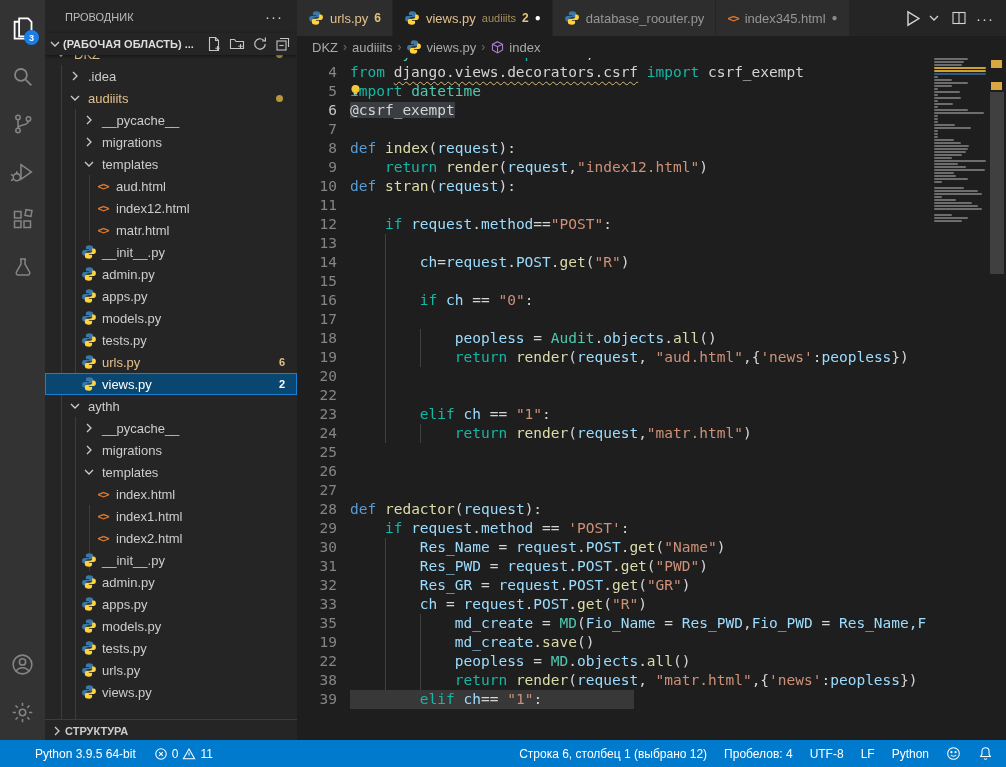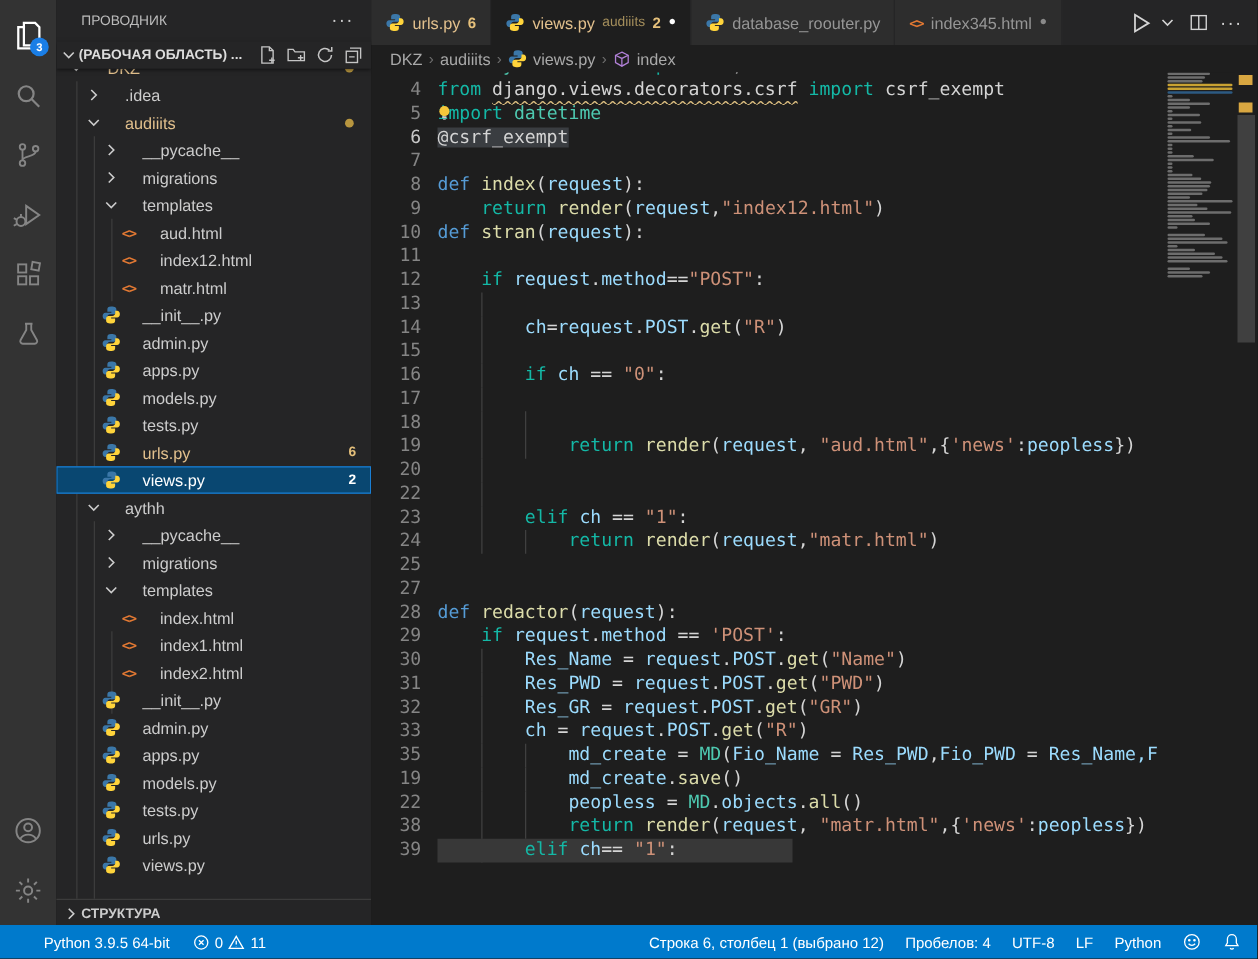--- a/index.html
+++ b/index.html
@@ -20,21 +20,21 @@
   .ws-header{height:22px;display:flex;align-items:center;font-weight:bold;font-size:11px;color:#dddddd;
              padding:0 6px 0 2px;background:#252526;position:relative;z-index:3;box-shadow:0 1px 3px rgba(0,0,0,.5);}
   .ws-header .chev{display:flex;width:16px;color:#ccc;}
   .ws-label{white-space:nowrap;overflow:hidden;}
   .ws-actions{margin-left:auto;display:flex;gap:7px;color:#c5c5c5;}
   .ws-actions span{display:flex;cursor:pointer;}
   .tree{position:relative;height:664px;overflow:hidden;font-size:13px;}
   .tree-row{height:22px;display:flex;align-items:center;box-sizing:border-box;position:relative;cursor:pointer;white-space:nowrap;}
   .tree-row .chev{width:16px;display:flex;flex:none;color:#cccccc;}
   .tree-row .ficon{width:16px;height:16px;flex:none;display:flex;align-items:center;justify-content:center;}
-  .tree-row .lbl{margin-left:17px;color:#cccccc;}
+  .tree-row .lbl{margin-left:5px;color:#cccccc;}
   .tree-row.yellow .lbl{color:#E2C08D;}
   .tree-row.selected{background:#094771;box-shadow:inset 0 0 0 1px #1a7fd4;}
   .tree-row.selected .lbl{color:#ffffff;}
   .row-badge{margin-left:auto;margin-right:12px;font-size:11px;color:#e5c07b;font-weight:bold;}
   .tree-row.selected .row-badge{color:#ffffff;}
   .dot{margin-left:auto;margin-right:14px;width:7px;height:7px;border-radius:50%;background:#b8963f;}
   .tree-guide{position:absolute;width:1px;background:#3c3c3c;}
   .html-glyph{color:#e37933;font-family:"DejaVu Sans Mono",monospace;font-weight:bold;font-size:11px;letter-spacing:-1px;}
   .outline-header{height:21px;border-top:1px solid #3c3c3c;display:flex;align-items:center;font-weight:bold;
                   font-size:11px;color:#cccccc;padding-left:4px;background:#252526;}
@@ -628,20 +628,21 @@
           </div>
           <div class="line">
             <span class="ln">17</span>
             <span class="guide" style="left: 87.92px;"></span>
             <span class="lc"></span>
           </div>
           <div class="line">
             <span class="ln">18</span>
             <span class="guide" style="left: 87.92px;"></span>
             <span class="guide" style="left: 122.84px;"></span>
+            <span class="lc">            <span class="c-v">peopless</span><span class="c-p"> = </span><span class="c-t">Audit</span><span class="c-p">.</span><span class="c-v">objects</span><span class="c-p">.</span><span class="c-f">all</span><span class="c-p">()</span></span>
           </div>
           <div class="line">
             <span class="ln">19</span>
             <span class="guide" style="left: 87.92px;"></span>
             <span class="guide" style="left: 122.84px;"></span>
             <span class="lc">            <span class="c-k">return</span><span class="c-p"> </span><span class="c-f">render</span><span class="c-p">(</span><span class="c-v">request</span><span class="c-p">, </span><span class="c-s">"aud.html"</span><span class="c-p">,{</span><span class="c-s">'news'</span><span class="c-p">:</span><span class="c-v">peopless</span><span class="c-p">})</span></span>
           </div>
           <div class="line">
             <span class="ln">20</span>
             <span class="guide" style="left: 87.92px;"></span>
@@ -658,20 +659,24 @@
             <span class="lc">        <span class="c-k">elif</span><span class="c-p"> </span><span class="c-v">ch</span><span class="c-p"> == </span><span class="c-s">"1"</span><span class="c-p">:</span></span>
           </div>
           <div class="line">
             <span class="ln">24</span>
             <span class="guide" style="left: 87.92px;"></span>
             <span class="guide" style="left: 122.84px;"></span>
             <span class="lc">            <span class="c-k">return</span><span class="c-p"> </span><span class="c-f">render</span><span class="c-p">(</span><span class="c-v">request</span><span class="c-p">,</span><span class="c-s">"matr.html"</span><span class="c-p">)</span></span>
           </div>
           <div class="line">
             <span class="ln">25</span>
+            <span class="lc"></span>
+          </div>
+          <div class="line">
+            <span class="ln">26</span>
             <span class="lc"></span>
           </div>
           <div class="line">
             <span class="ln">27</span>
             <span class="lc"></span>
           </div>
           <div class="line">
             <span class="ln">28</span>
             <span class="lc"><span class="c-d">def</span><span class="c-p"> </span><span class="c-f">redactor</span><span class="c-p">(</span><span class="c-v">request</span><span class="c-p">):</span></span>
           </div>

